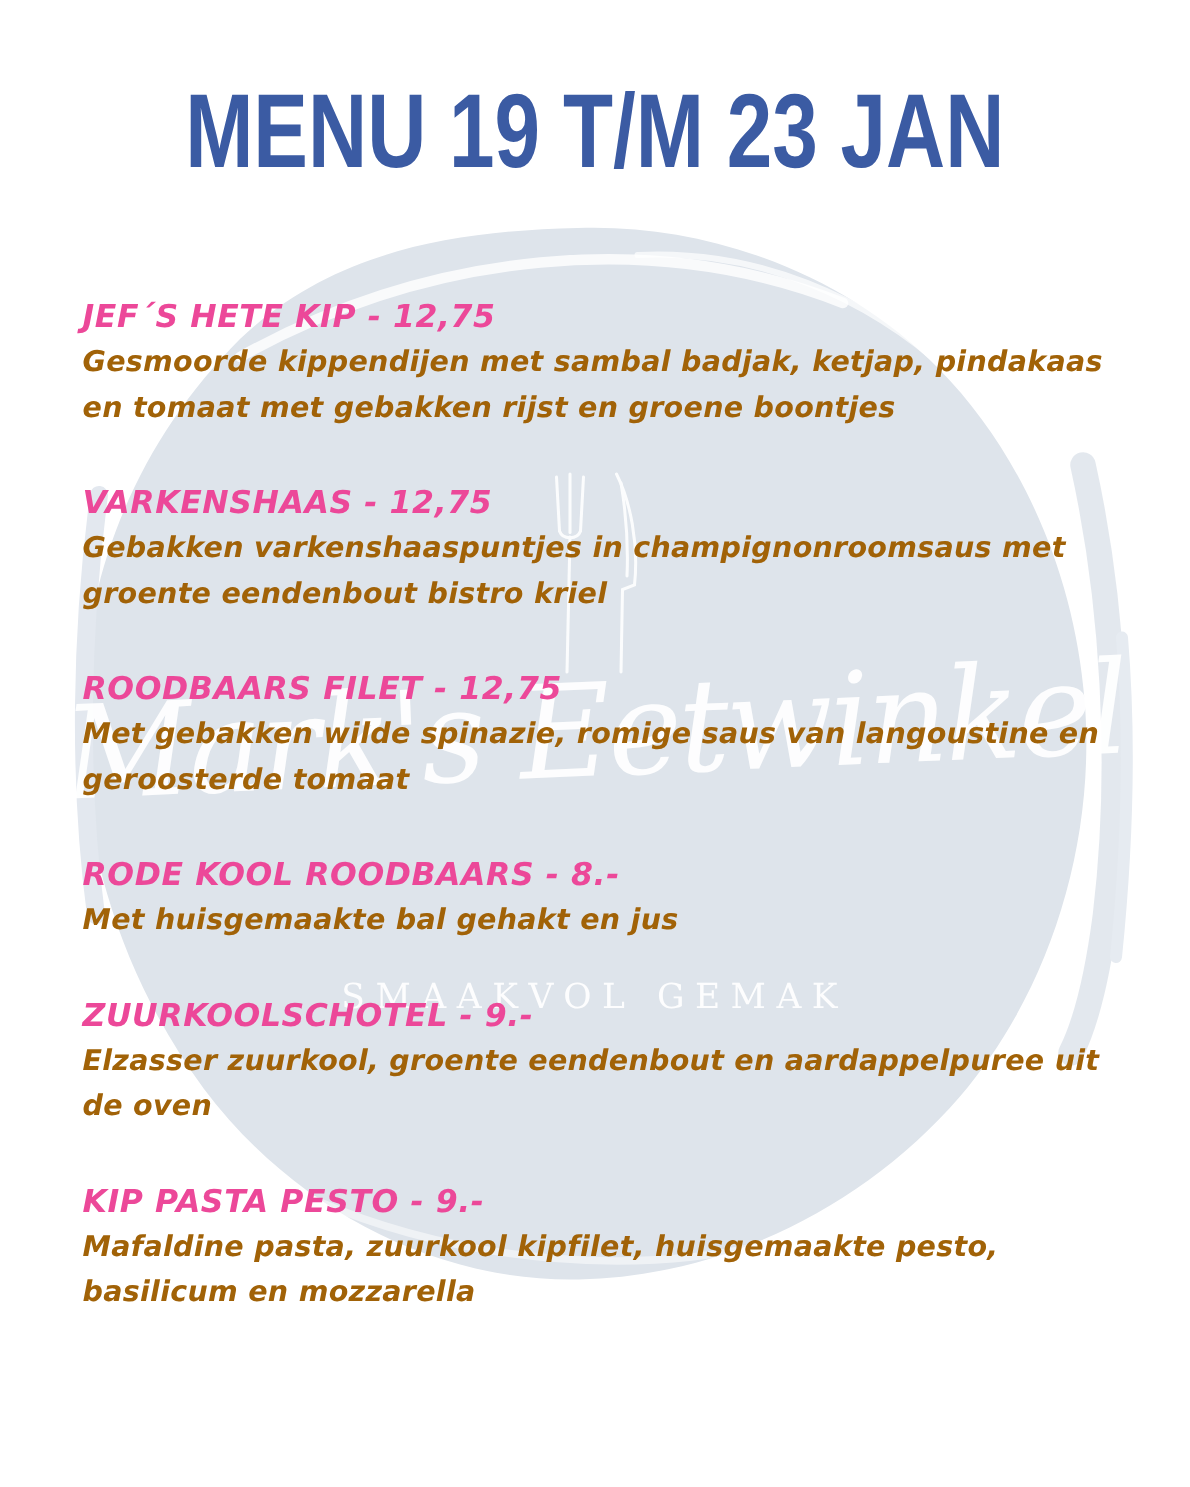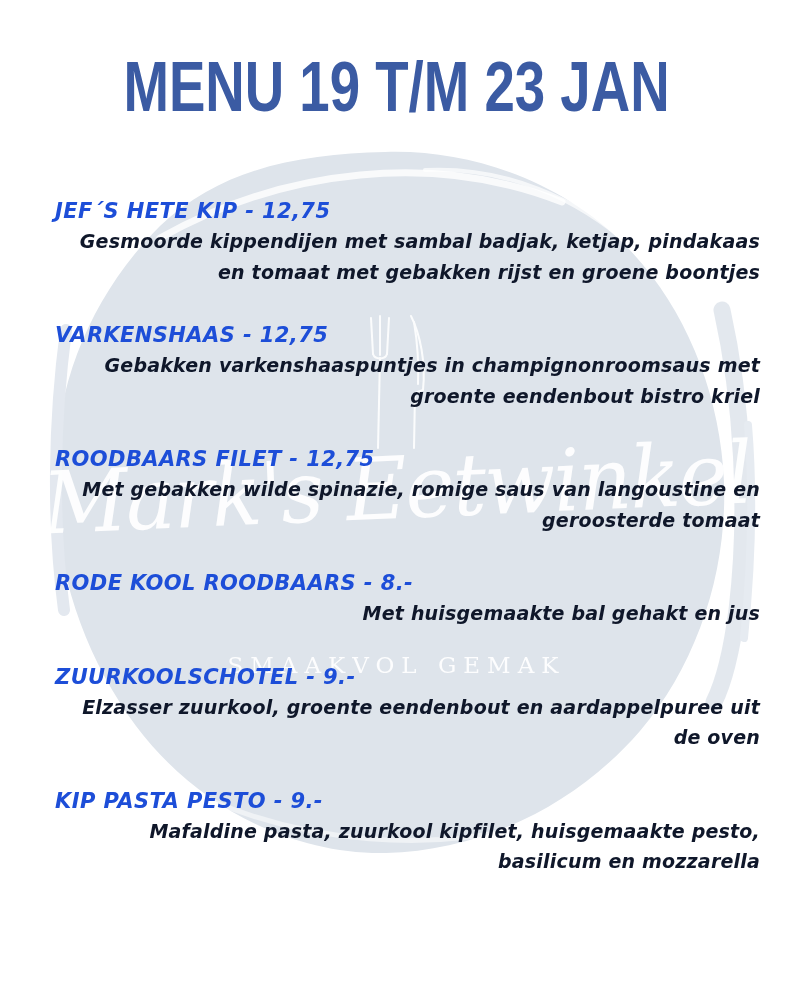--- a/index.html
+++ b/index.html
@@ -74,32 +74,31 @@
     width: 705px;
   }
   .menu-item { margin-bottom: 33px; }
   .item-title {
     font-family: "DejaVu Sans", sans-serif;
     font-style: italic;
     font-weight: 700;
     font-size: 21px;
     line-height: 30px;
     letter-spacing: 0.4px;
-    color: #1d4ed8;
+    color: #ec4899;
   }
   .item-desc {
     font-family: "DejaVu Sans", sans-serif;
     font-style: italic;
     font-weight: 700;
     font-size: 19px;
     line-height: 30.5px;
     letter-spacing: 0.2px;
-    color: #0f172a;
+    color: #a16207;
     white-space: pre-line;
-    text-align: right;
   }
 </style>
 </head>
 <body>
 
 <div class="watermark-layer">
   <svg class="blob-svg" width="793" height="991" viewBox="0 0 793 991">
 
     <path d="M 385 152
              C 470 149 562 181 626 246

